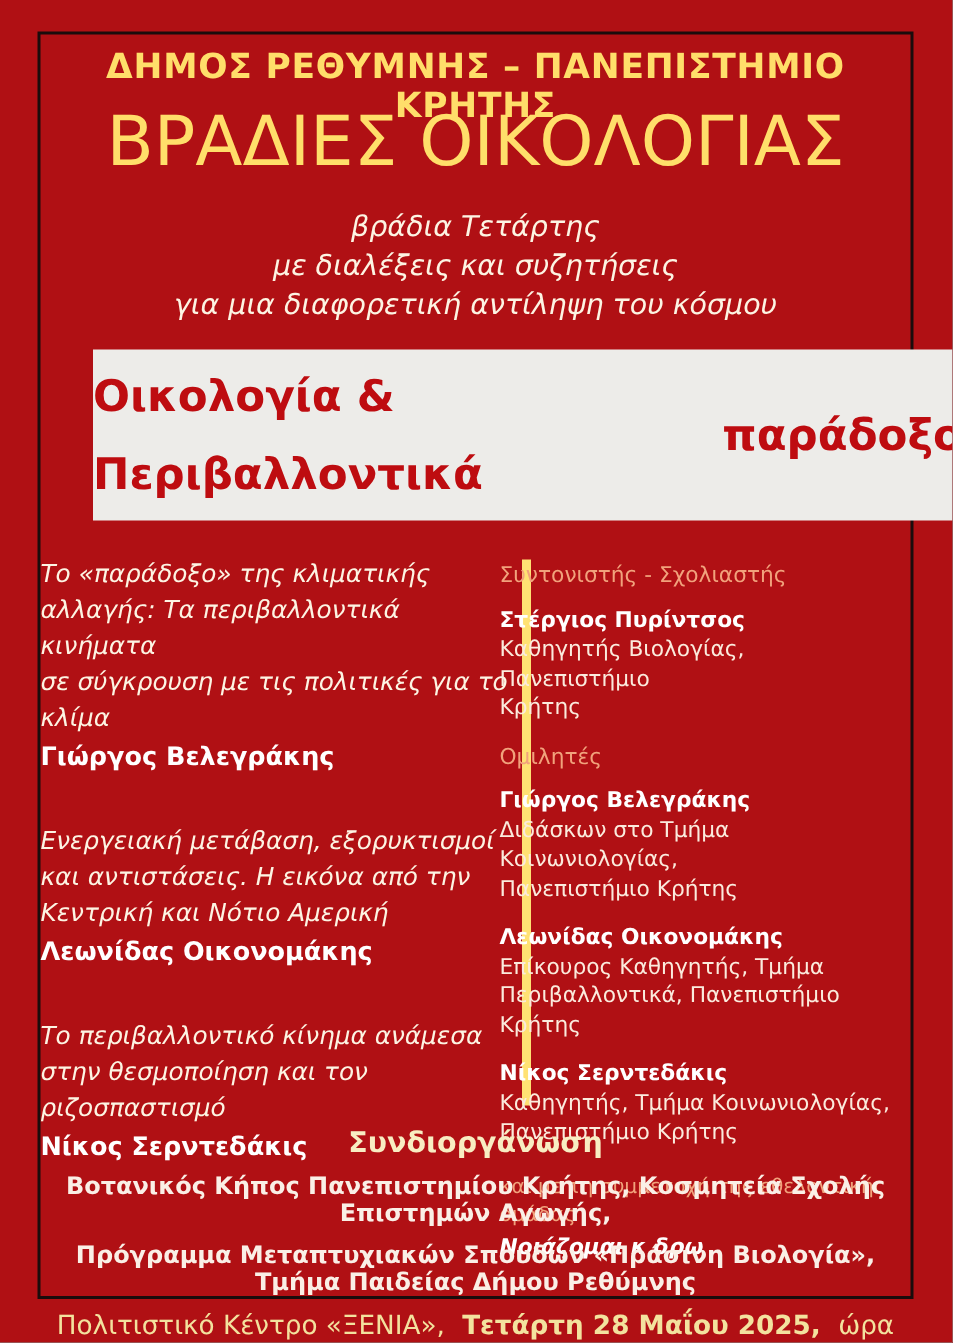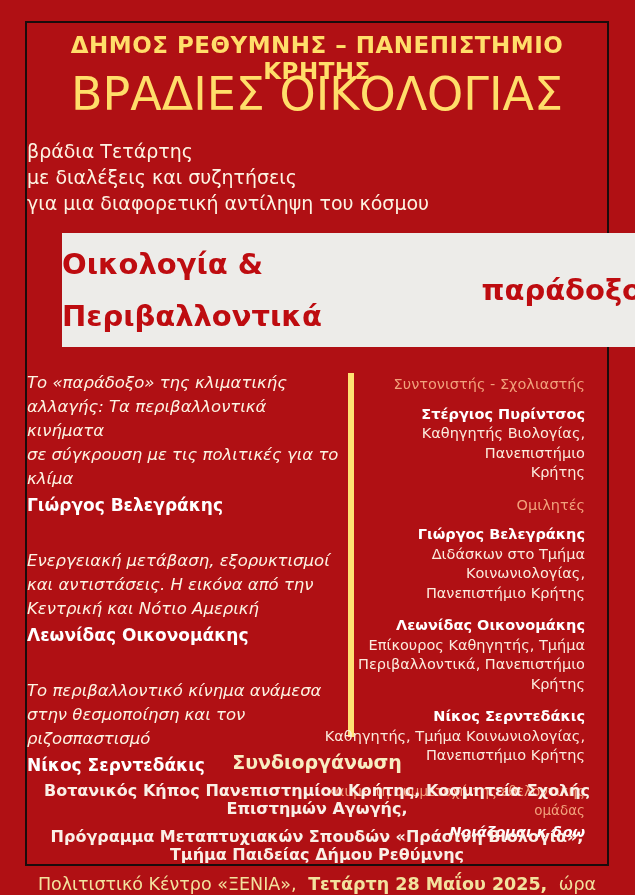--- a/index.html
+++ b/index.html
@@ -47,22 +47,24 @@
     left: 0; right: 0; top: 40px;
     text-align: center;
     font-size: 46px;
     line-height: 62px;
     font-weight: normal;
     color: var(--gold);
   }
   .subtitle {
     position: absolute;
     left: 0; right: 0; top: 115px;
+    text-align: center;
     font-size: 19px;
     line-height: 26px;
+    font-style: italic;
     color: var(--cream);
   }
   .banner {
     position: absolute;
     left: 0; top: 210px;
     width: 580px; height: 114px;
     background: var(--banner-bg);
     display: flex;
     flex-direction: row;
     justify-content: center;
@@ -96,23 +98,23 @@
     color: var(--white);
   }
   .divider {
     position: absolute;
     left: 321px; top: 350px;
     width: 6px; height: 364px;
     background: var(--divider);
   }
   .right-col {
     position: absolute;
-    right: 22px; top: 352px;
+    right: 12px; top: 352px;
     width: 262px;
-    text-align: right;
+    text-align: left;
     font-size: 14.5px;
     line-height: 19.5px;
     color: var(--right-body);
   }
   .section-label { color: var(--salmon); margin-bottom: 10px; }
   .person { margin-bottom: 13px; }
   .person-name { font-weight: bold; color: var(--white); }
   .person-role { white-space: pre-line; }
   .participation { margin-top: 16px; color: var(--salmon); font-size: 13.5px; }
   .volunteer-group { font-weight: bold; font-style: italic; color: var(--white); margin-top: 2px; }

